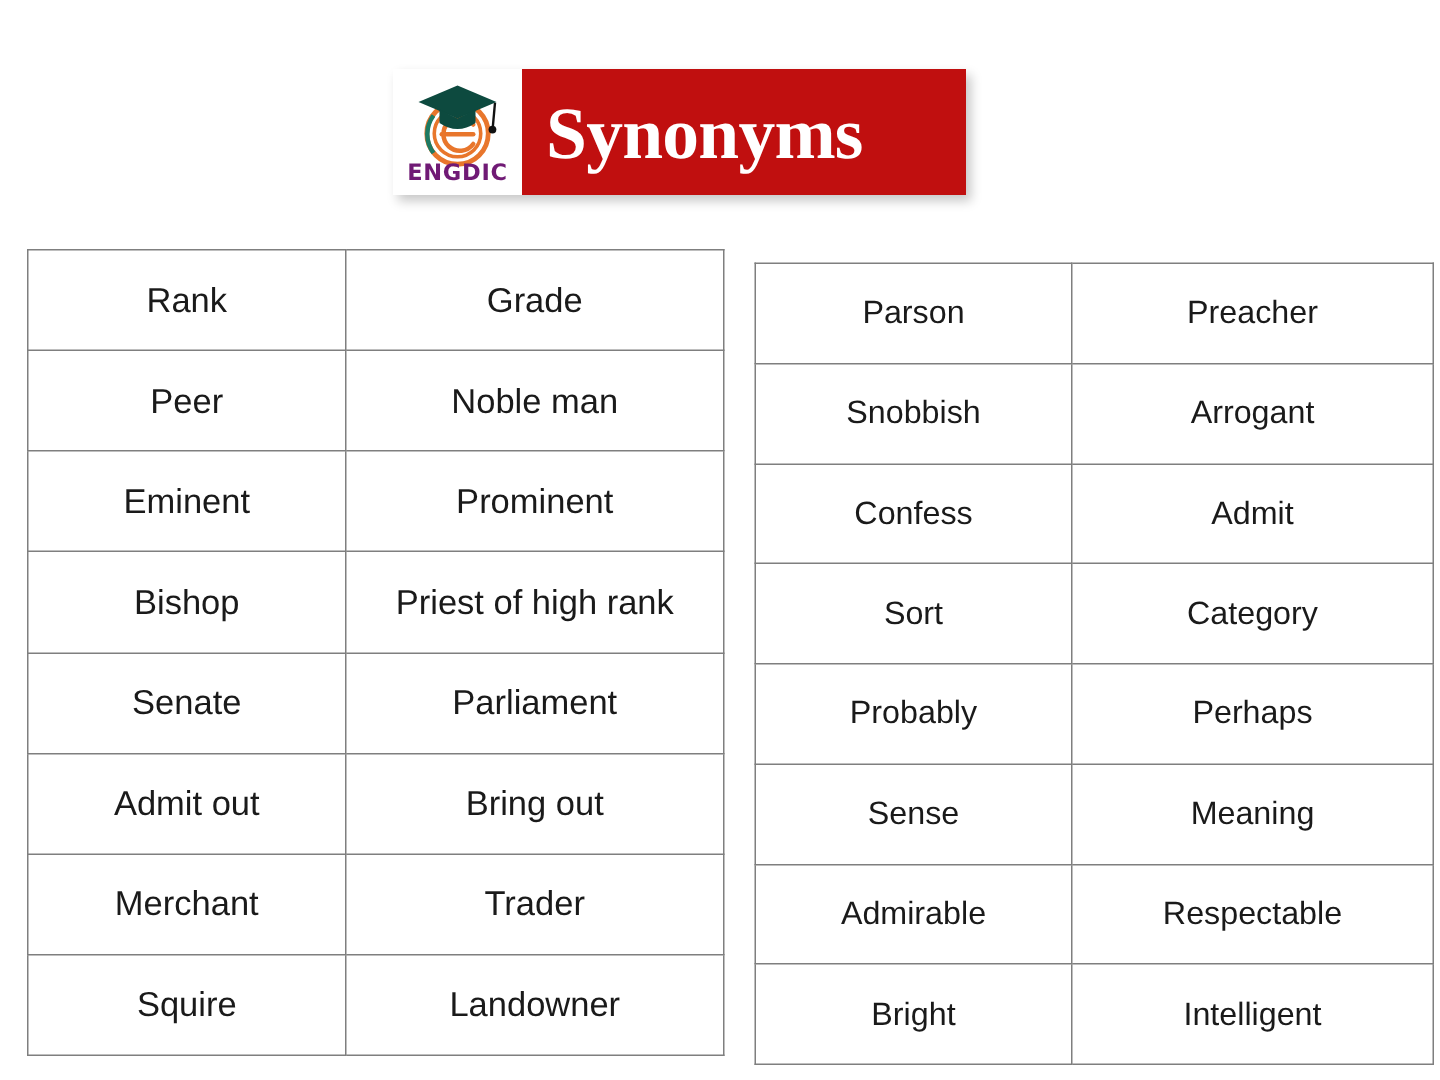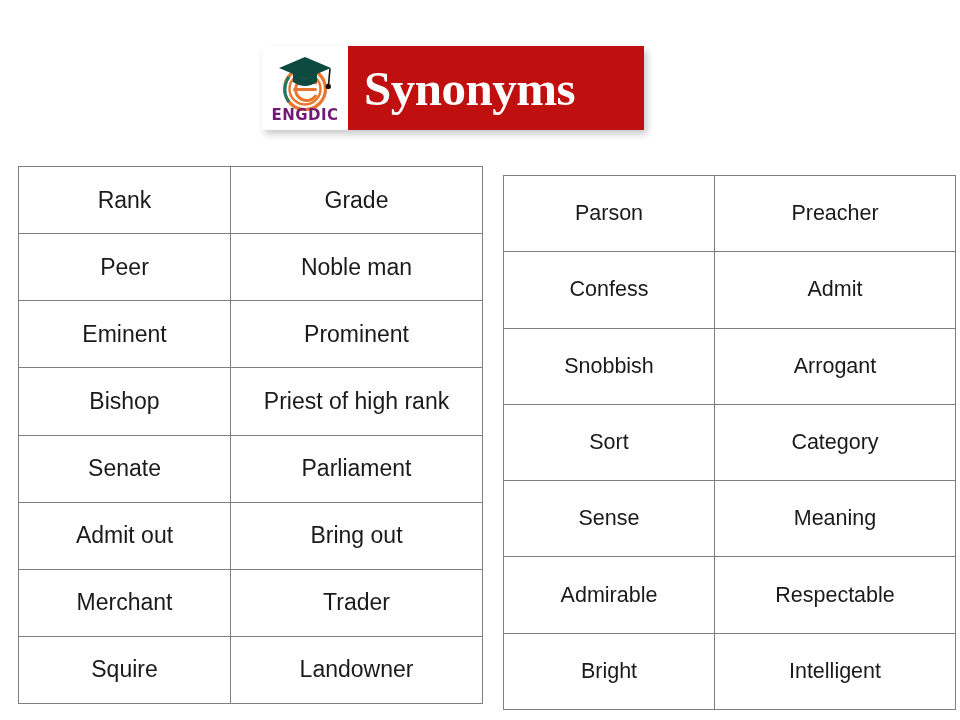--- a/index.html
+++ b/index.html
@@ -165,32 +165,36 @@
     </tbody>
 </table>
 
 <table id="table-right" class="syn-table">
   <tbody>
       <tr>
         <td class="col-term">Parson</td>
         <td class="col-syn">Preacher</td>
       </tr>
       <tr>
+        <td class="col-term">Snobbish</td>
+        <td class="col-syn">Arrogant</td>
+      </tr>
+      <tr>
         <td class="col-term">Confess</td>
         <td class="col-syn">Admit</td>
       </tr>
       <tr>
-        <td class="col-term">Snobbish</td>
-        <td class="col-syn">Arrogant</td>
-      </tr>
-      <tr>
         <td class="col-term">Sort</td>
         <td class="col-syn">Category</td>
       </tr>
       <tr>
+        <td class="col-term">Probably</td>
+        <td class="col-syn">Perhaps</td>
+      </tr>
+      <tr>
         <td class="col-term">Sense</td>
         <td class="col-syn">Meaning</td>
       </tr>
       <tr>
         <td class="col-term">Admirable</td>
         <td class="col-syn">Respectable</td>
       </tr>
       <tr>
         <td class="col-term">Bright</td>
         <td class="col-syn">Intelligent</td>

